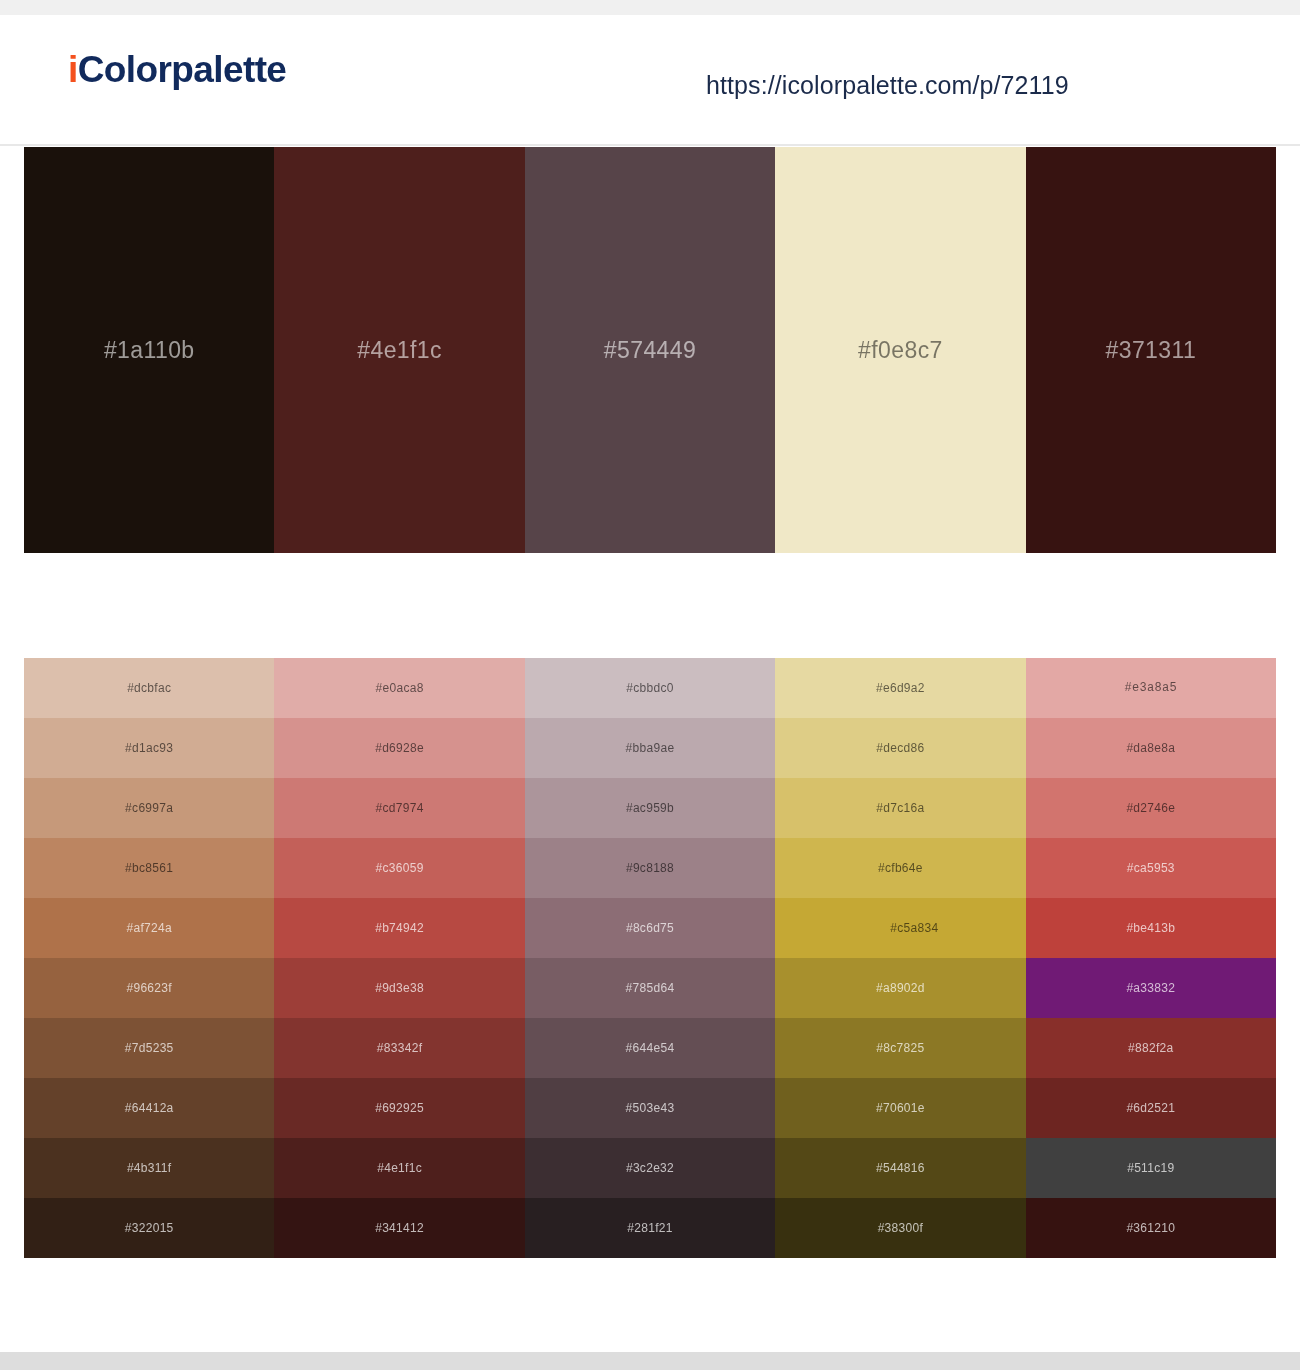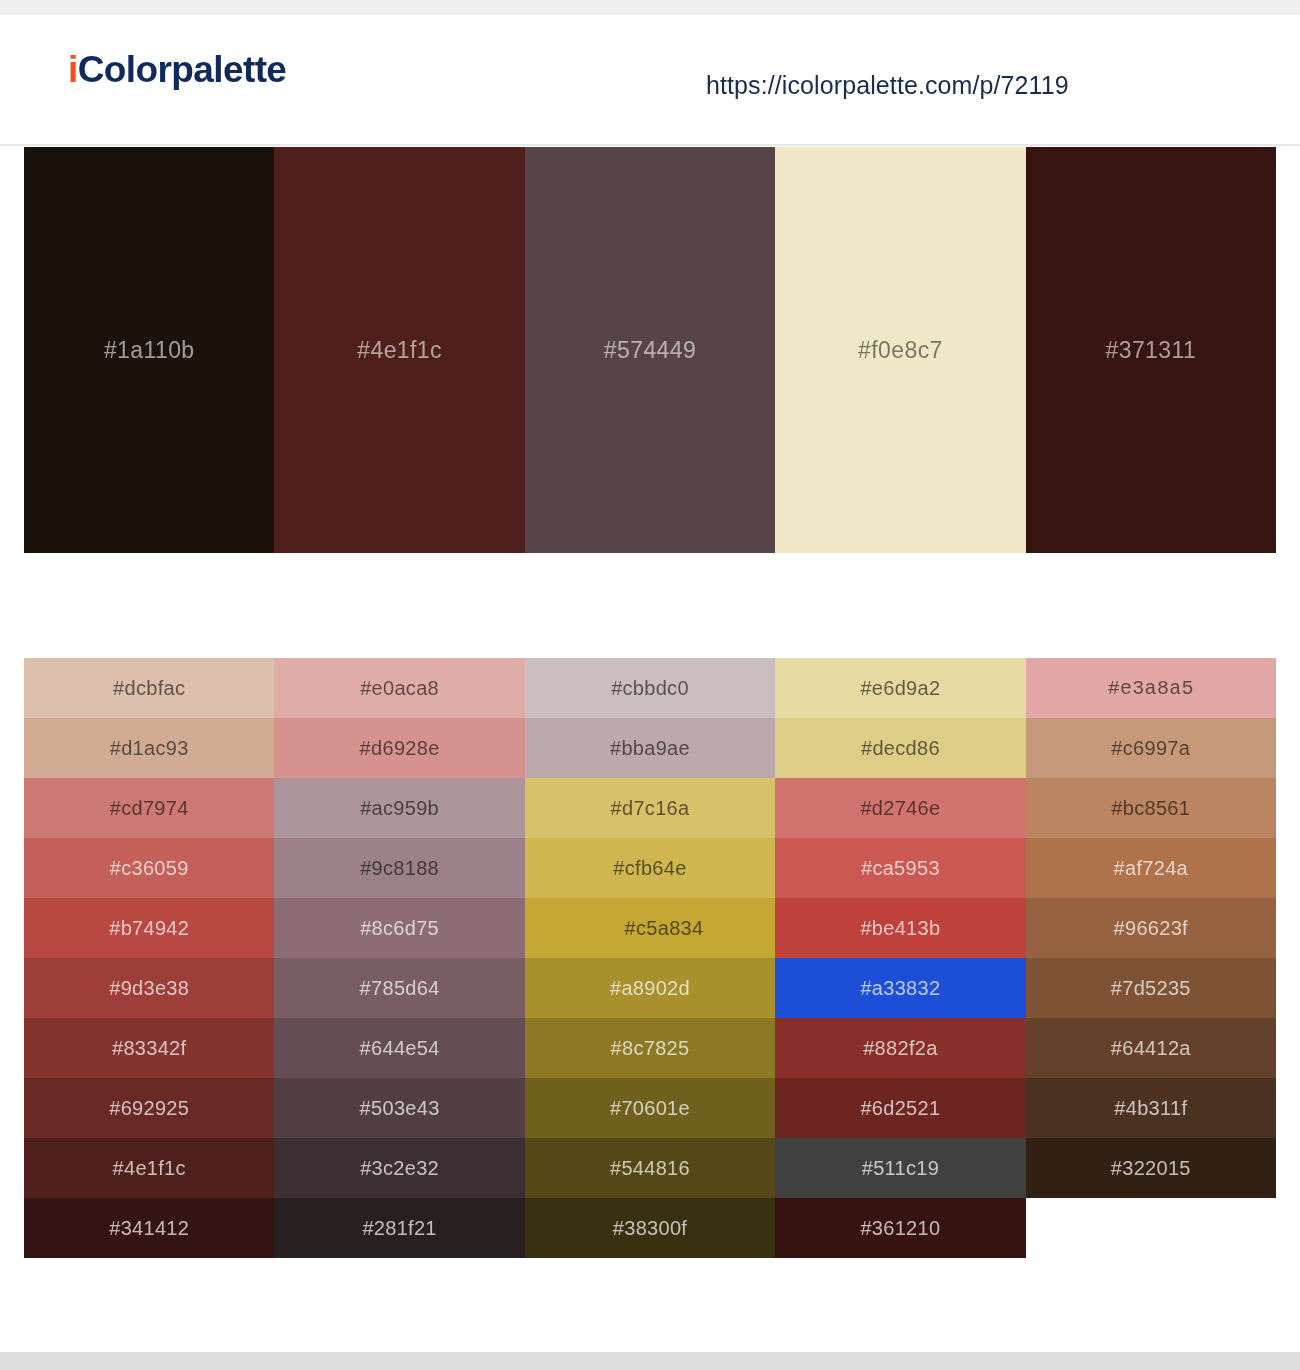--- a/index.html
+++ b/index.html
@@ -102,21 +102,21 @@
     grid-template-columns: repeat(5, 1fr);
     grid-auto-rows: 60px;
   }
   .shade-cell {
     display: flex;
     align-items: center;
     justify-content: center;
     position: relative;
   }
   .shade-cell .hexlabel {
-    font-size: 20px;
+    font-size: 12px;
     letter-spacing: 0.3px;
     user-select: none;
     color: rgba(0,0,0,0.58);
   }
   .shade-cell.dark .hexlabel {
     color: rgba(255,255,255,0.70);
   }
 
   
   .footer-strip {
@@ -181,20 +181,23 @@
       </div>
       <div class="shade-cell" style="background: rgb(214, 146, 142);">
         <span class="hexlabel">#d6928e</span>
       </div>
       <div class="shade-cell" style="background: rgb(187, 169, 174);">
         <span class="hexlabel">#bba9ae</span>
       </div>
       <div class="shade-cell" style="background: rgb(222, 205, 134);">
         <span class="hexlabel">#decd86</span>
       </div>
+      <div class="shade-cell" style="background: rgb(218, 142, 138);">
+        <span class="hexlabel">#da8e8a</span>
+      </div>
       <div class="shade-cell" style="background: rgb(198, 153, 122);">
         <span class="hexlabel">#c6997a</span>
       </div>
       <div class="shade-cell" style="background: rgb(205, 121, 116);">
         <span class="hexlabel">#cd7974</span>
       </div>
       <div class="shade-cell" style="background: rgb(172, 149, 155);">
         <span class="hexlabel">#ac959b</span>
       </div>
       <div class="shade-cell" style="background: rgb(215, 193, 106);">
@@ -238,21 +241,21 @@
       </div>
       <div class="shade-cell dark" style="background: rgb(157, 62, 56);">
         <span class="hexlabel">#9d3e38</span>
       </div>
       <div class="shade-cell dark" style="background: rgb(120, 93, 100);">
         <span class="hexlabel">#785d64</span>
       </div>
       <div class="shade-cell dark" style="background: rgb(168, 144, 45);">
         <span class="hexlabel">#a8902d</span>
       </div>
-      <div class="shade-cell dark" style="background: #1d4ed8;">
+      <div class="shade-cell dark" style="background: #701a75;">
         <span class="hexlabel">#a33832</span>
       </div>
       <div class="shade-cell dark" style="background: rgb(125, 82, 53);">
         <span class="hexlabel">#7d5235</span>
       </div>
       <div class="shade-cell dark" style="background: rgb(131, 52, 47);">
         <span class="hexlabel">#83342f</span>
       </div>
       <div class="shade-cell dark" style="background: rgb(100, 78, 84);">
         <span class="hexlabel">#644e54</span>

